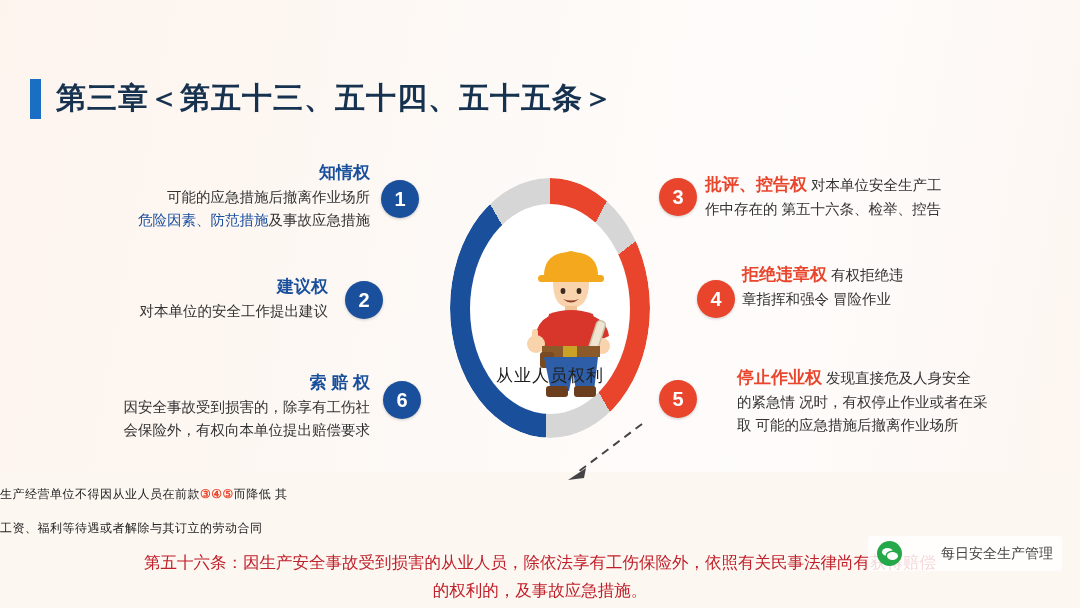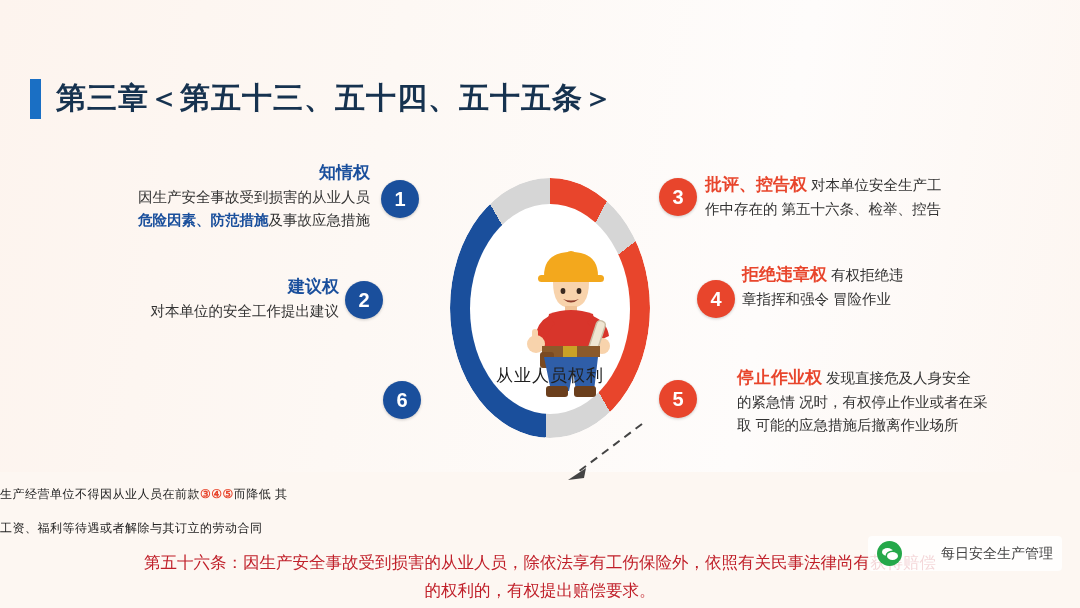--- a/index.html
+++ b/index.html
@@ -122,27 +122,27 @@
   .n3 { left: 659px; top: 178px; }
   .n4 { left: 697px; top: 280px; }
   .n5 { left: 659px; top: 380px; }
   .n6 { left: 383px; top: 381px; }
 
   
   .blk { position: absolute; line-height: 1.55; font-size: 14.5px; color: #333; }
   .blk .hd { font-size: 17px; font-weight: bold; }
   .hd-blue { color: #1a4f9c; }
   .hd-red  { color: #e8452c; }
-  .em-blue { color: #1a4f9c; font-weight: bold; }
+  .em-blue { color: #1a4f9c; font-weight: normal; }
 
   .left { text-align: right; }
   .right { text-align: left; }
 
   .b1 { left: 60px; top: 160px; width: 310px; }
-  .b2 { left: 64px; top: 274px; width: 275px; }
+  .b2 { left: 53px; top: 274px; width: 275px; }
   .b3 { left: 60px; top: 370px; width: 310px; }
 
   .b4 { left: 705px; top: 172px; width: 300px; }
   .b5 { left: 742px; top: 262px; width: 265px; }
   .b6 { left: 705px; top: 365px; width: 300px; margin-left: 32px; }
 
   
   .arrow { position: absolute; left: 560px; top: 420px; width: 90px; height: 70px; }
 
   
@@ -266,29 +266,34 @@
 
   <div class="num blue n1">1</div>
   <div class="num blue n2">2</div>
   <div class="num blue n6">6</div>
   <div class="num red n3">3</div>
   <div class="num red n4">4</div>
   <div class="num red n5">5</div>
 
   <div class="blk left b1">
     <div class="hd hd-blue">知情权</div>
-    <div>因生产安全事故受到损害的从业人员</div>
+    <div>可能的应急措施后撤离作业场所</div>
     <div><span class="em-blue">危险因素、防范措施</span><span>及事故应急措施</span></div>
   </div>
 
   <div class="blk left b2">
     <div class="hd hd-blue">建议权</div>
     <div>对本单位的安全工作提出建议</div>
   </div>
 
+  <div class="blk left b3">
+    <div class="hd hd-blue">索 赔 权</div>
+    <div>因安全事故受到损害的，除享有工伤社</div>
+    <div>会保险外，有权向本单位提出赔偿要求</div>
+  </div>
 
   <div class="blk right b4">
     <div><span class="hd hd-red">批评、控告权</span> <span>对本单位安全生产工</span></div>
     <div>作中存在的 第五十六条、检举、控告</div>
   </div>
 
   <div class="blk right b5">
     <div><span class="hd hd-red">拒绝违章权</span> <span>有权拒绝违</span></div>
     <div>章指挥和强令 冒险作业</div>
   </div>
@@ -303,20 +308,20 @@
     <line x1="82" y1="4" x2="18" y2="52" stroke="#444" stroke-width="2" stroke-dasharray="8 6"></line>
     <polygon points="8,60 26,48 24,58" fill="#444"></polygon>
   </svg>
 
   <div class="note note1">
     <span>生产经营单位不得因从业人员在前款</span><span class="circ">③④⑤</span><span>而降低 其</span>
   </div>
   <div class="note note2">工资、福利等待遇或者解除与其订立的劳动合同</div>
 
   <div class="red-note rn1">第五十六条：因生产安全事故受到损害的从业人员，除依法享有工伤保险外，依照有关民事法律尚有获得赔偿</div>
-  <div class="red-note rn2">的权利的，有权提出赔偿要求。</div>
+  <div class="red-note rn2">的权利的，及事故应急措施。</div>
 
   <div class="wm">
     <div class="wm-logo"></div>
     <div class="wm-text">每日安全生产管理</div>
   </div>
 
 </div>
 
 </body></html>

